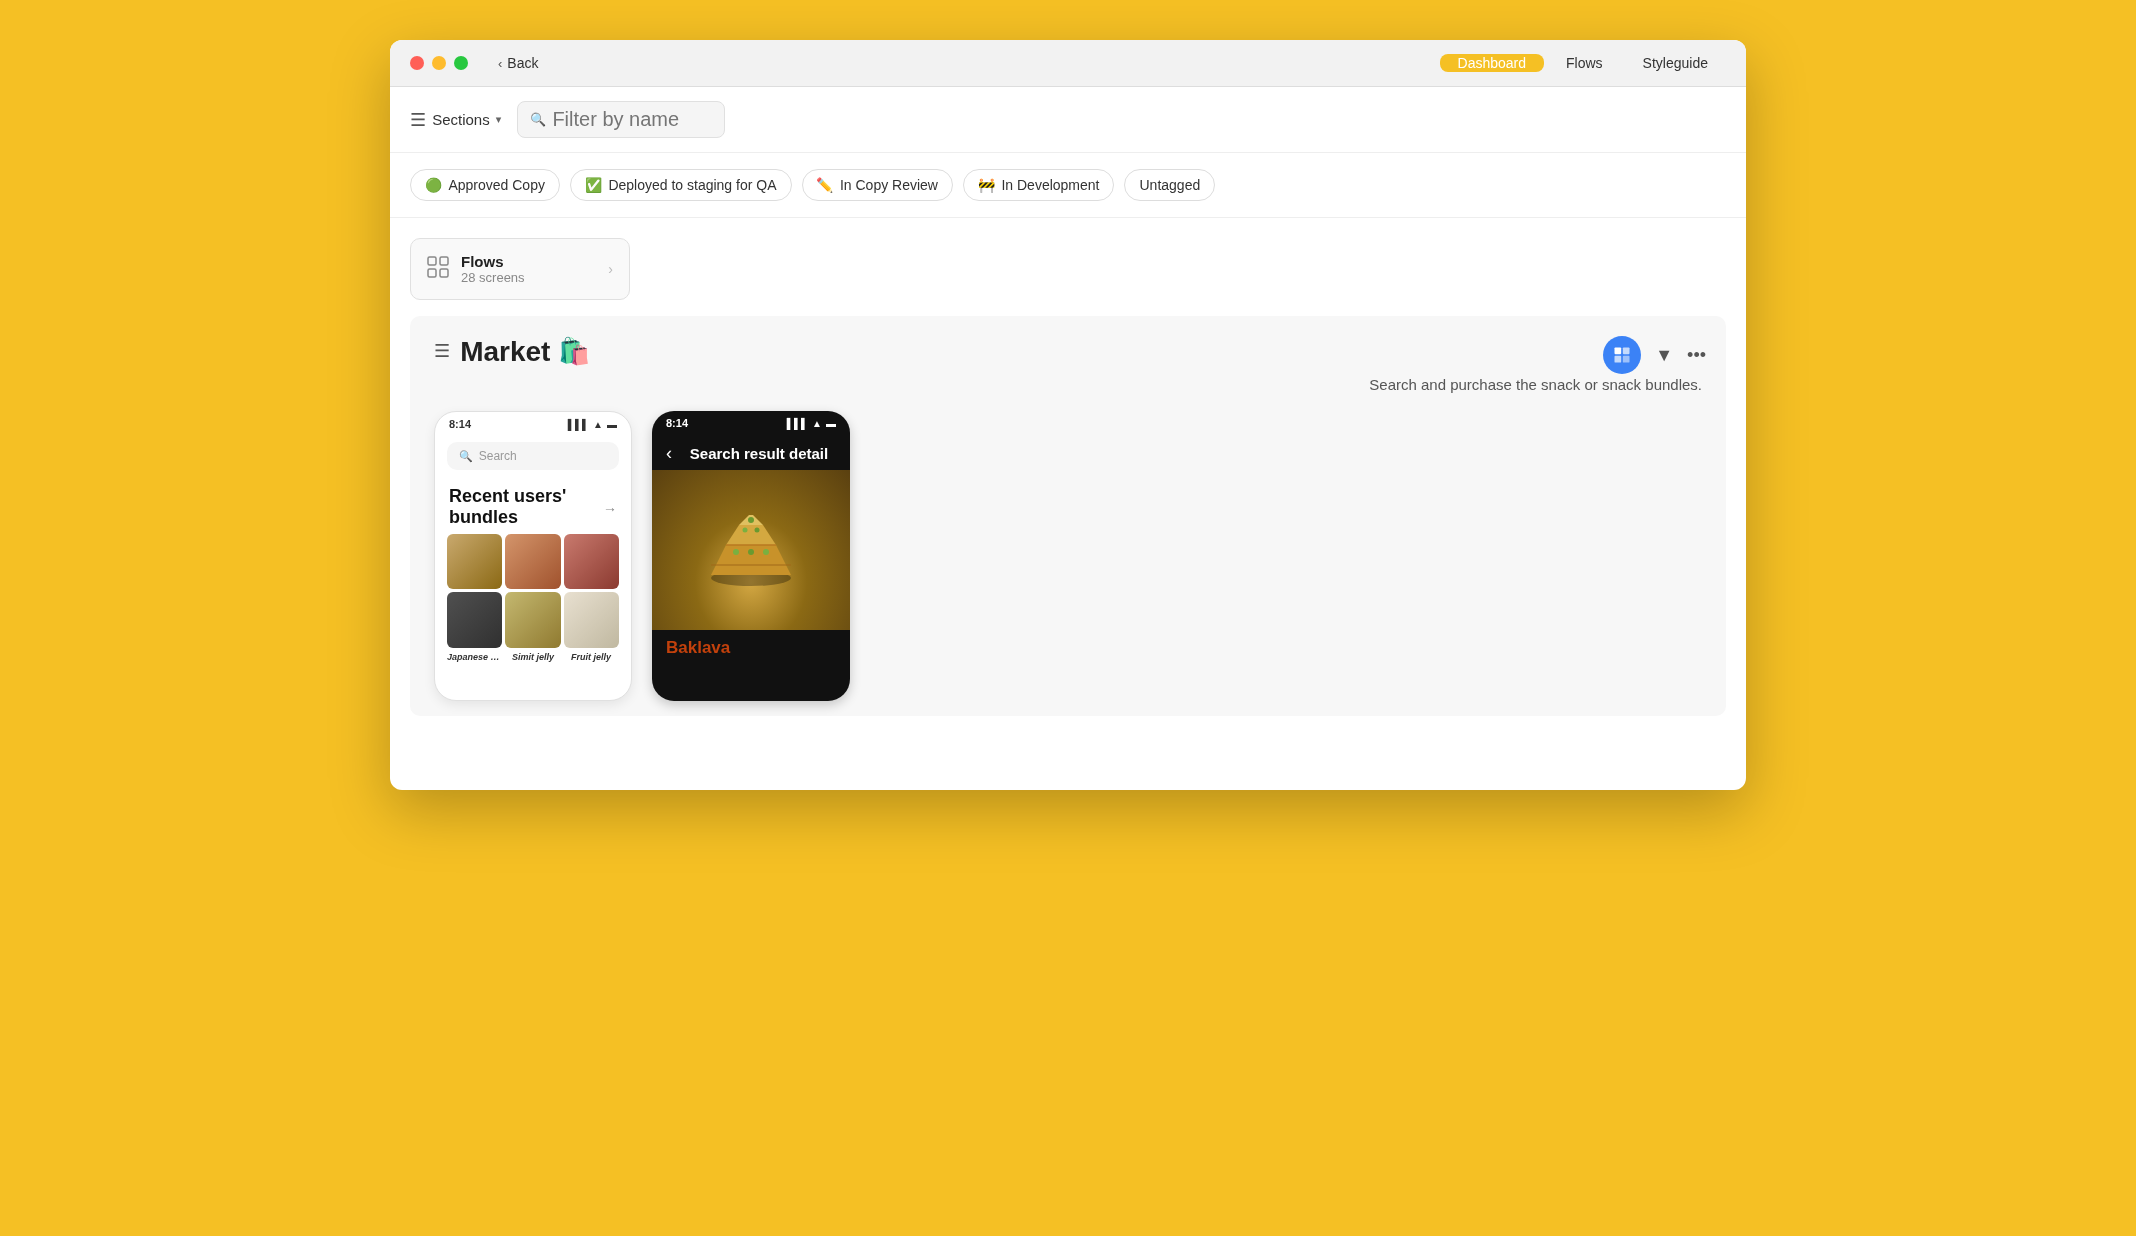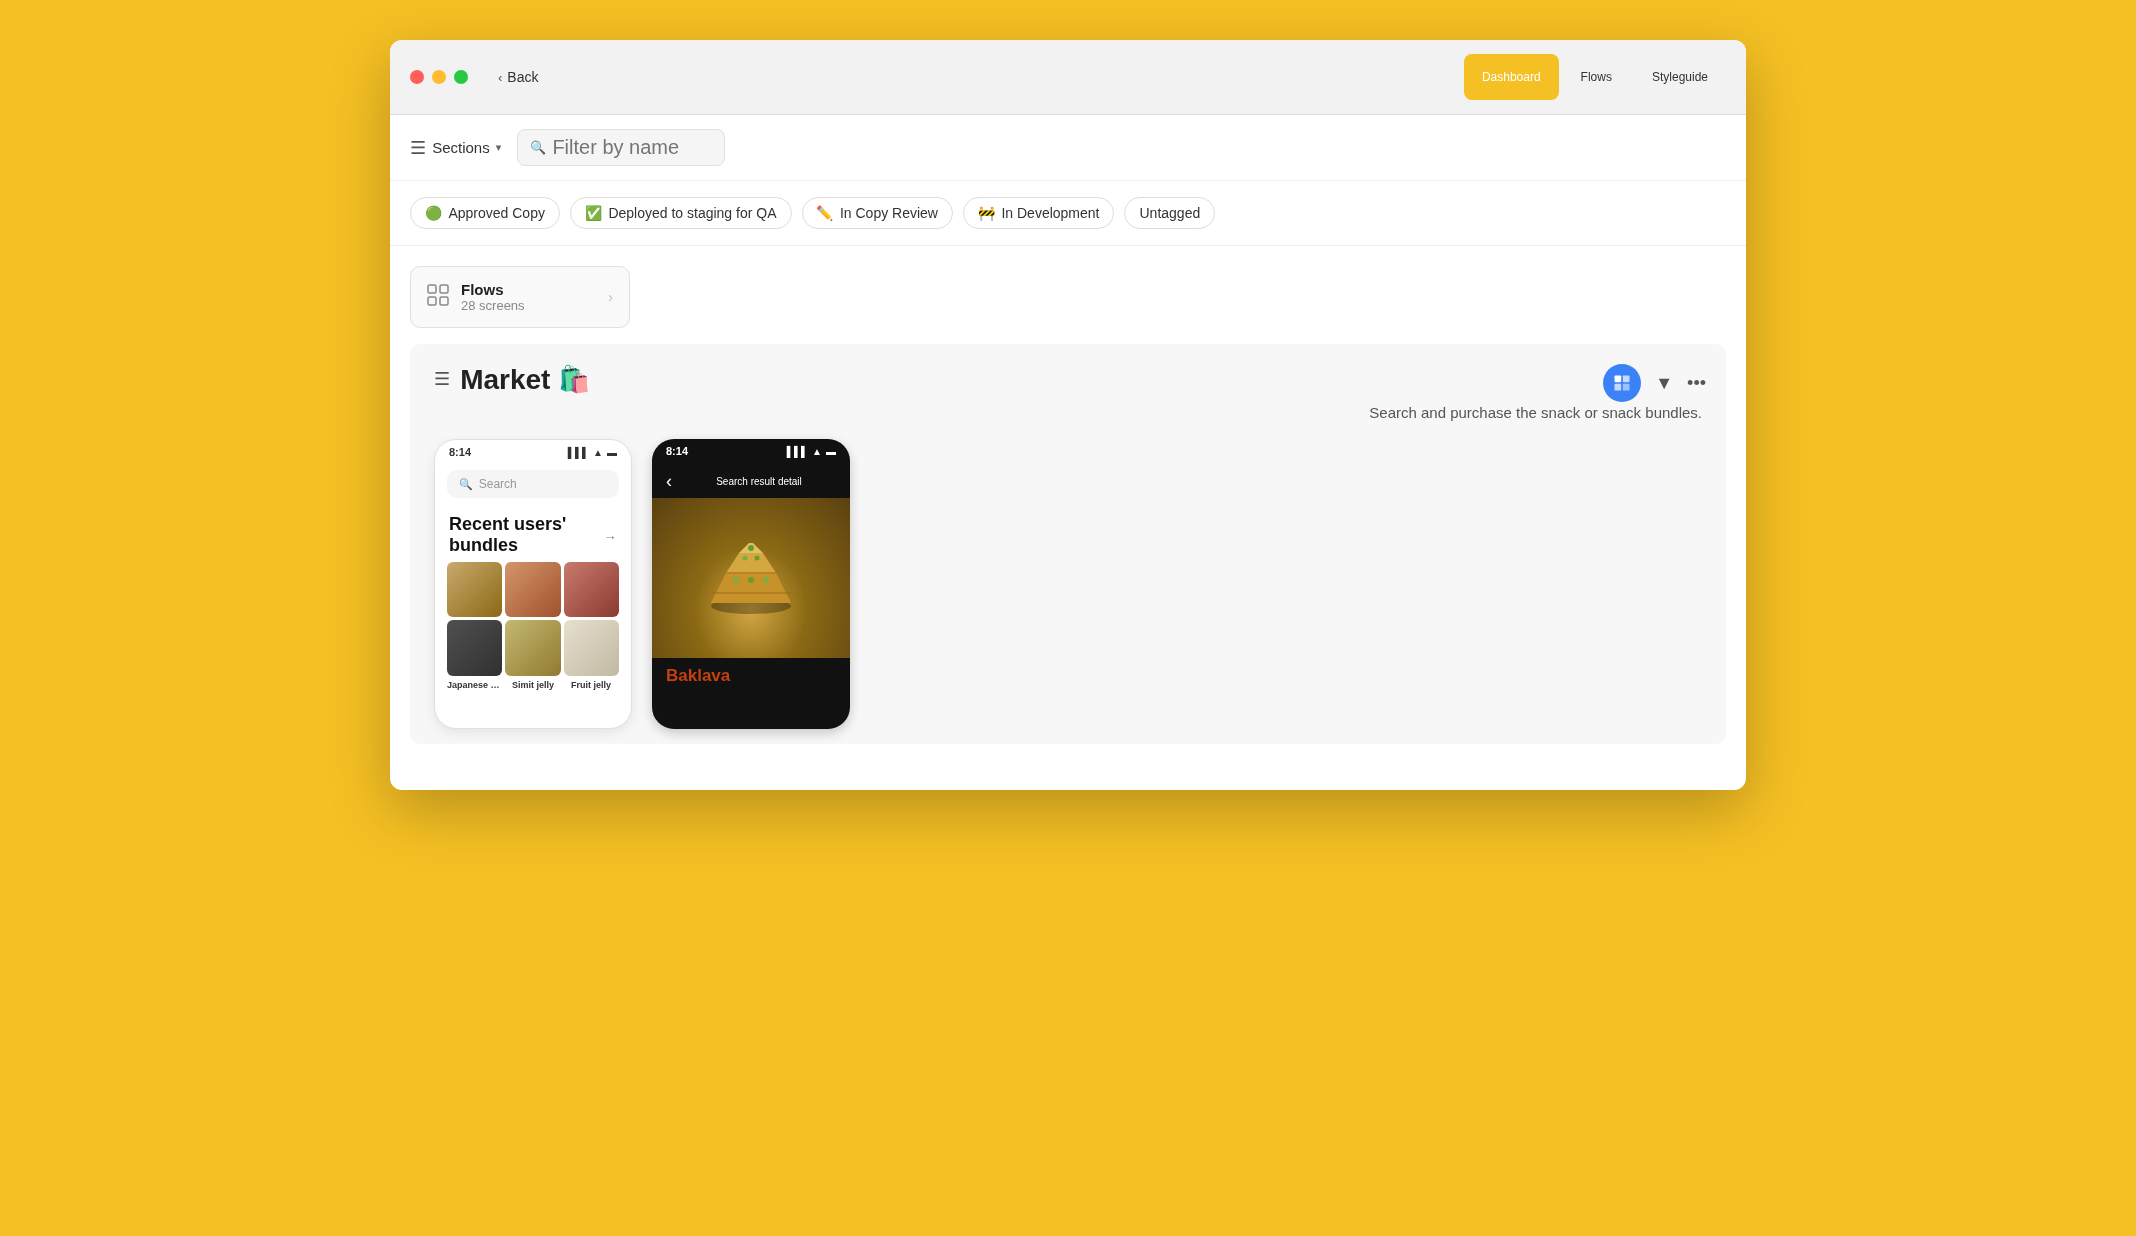--- a/index.html
+++ b/index.html
@@ -63,23 +63,23 @@
     }
 
     .nav-tabs {
       margin-left: auto;
       display: flex;
       gap: 4px;
       align-items: center;
     }
 
     .nav-tab {
-      padding: 16px 18px;
+      padding: 1px 18px;
       border-radius: 8px;
-      font-size: 12px;
+      font-size: 14px;
       cursor: pointer;
       color: #333;
       font-weight: 500;
     }
 
     .nav-tab.active {
       background: #F5C024;
       color: #fff;
     }
 
@@ -381,20 +381,21 @@
     .img-food5 { background: linear-gradient(135deg, #c97a6e 0%, #8B3A30 100%); }
     .img-food7 { background: linear-gradient(135deg, #505050 0%, #303030 100%); }
     .img-food8 { background: linear-gradient(135deg, #c4b870 0%, #907a30 100%); }
     .img-food9 { background: linear-gradient(135deg, #e8e0d0 0%, #c0b8a0 100%); }
 
     .phone-item-labels {
       display: grid;
       grid-template-columns: repeat(3, 1fr);
       gap: 2px;
       padding: 4px 12px 0;
+      font-style: italic;
     }
 
     .phone-item-label {
       font-size: 9px;
       color: #333;
       font-weight: 600;
       text-align: center;
       overflow: hidden;
       text-overflow: ellipsis;
       white-space: nowrap;
@@ -407,22 +408,22 @@
       gap: 10px;
       padding: 10px 14px 6px;
     }
 
     .back-arrow-dark {
       color: #fff;
       font-size: 18px;
     }
 
     .phone-dark-title {
-      font-size: 10px;
-      font-weight: 400;
+      font-size: 15px;
+      font-weight: 700;
       color: #fff;
       flex: 1;
       text-align: center;
     }
 
     .baklava-image {
       width: 100%;
       height: 160px;
       background: radial-gradient(ellipse at 50% 70%, #d4a843 0%, #8B6914 40%, #5a4010 100%);
       position: relative;

